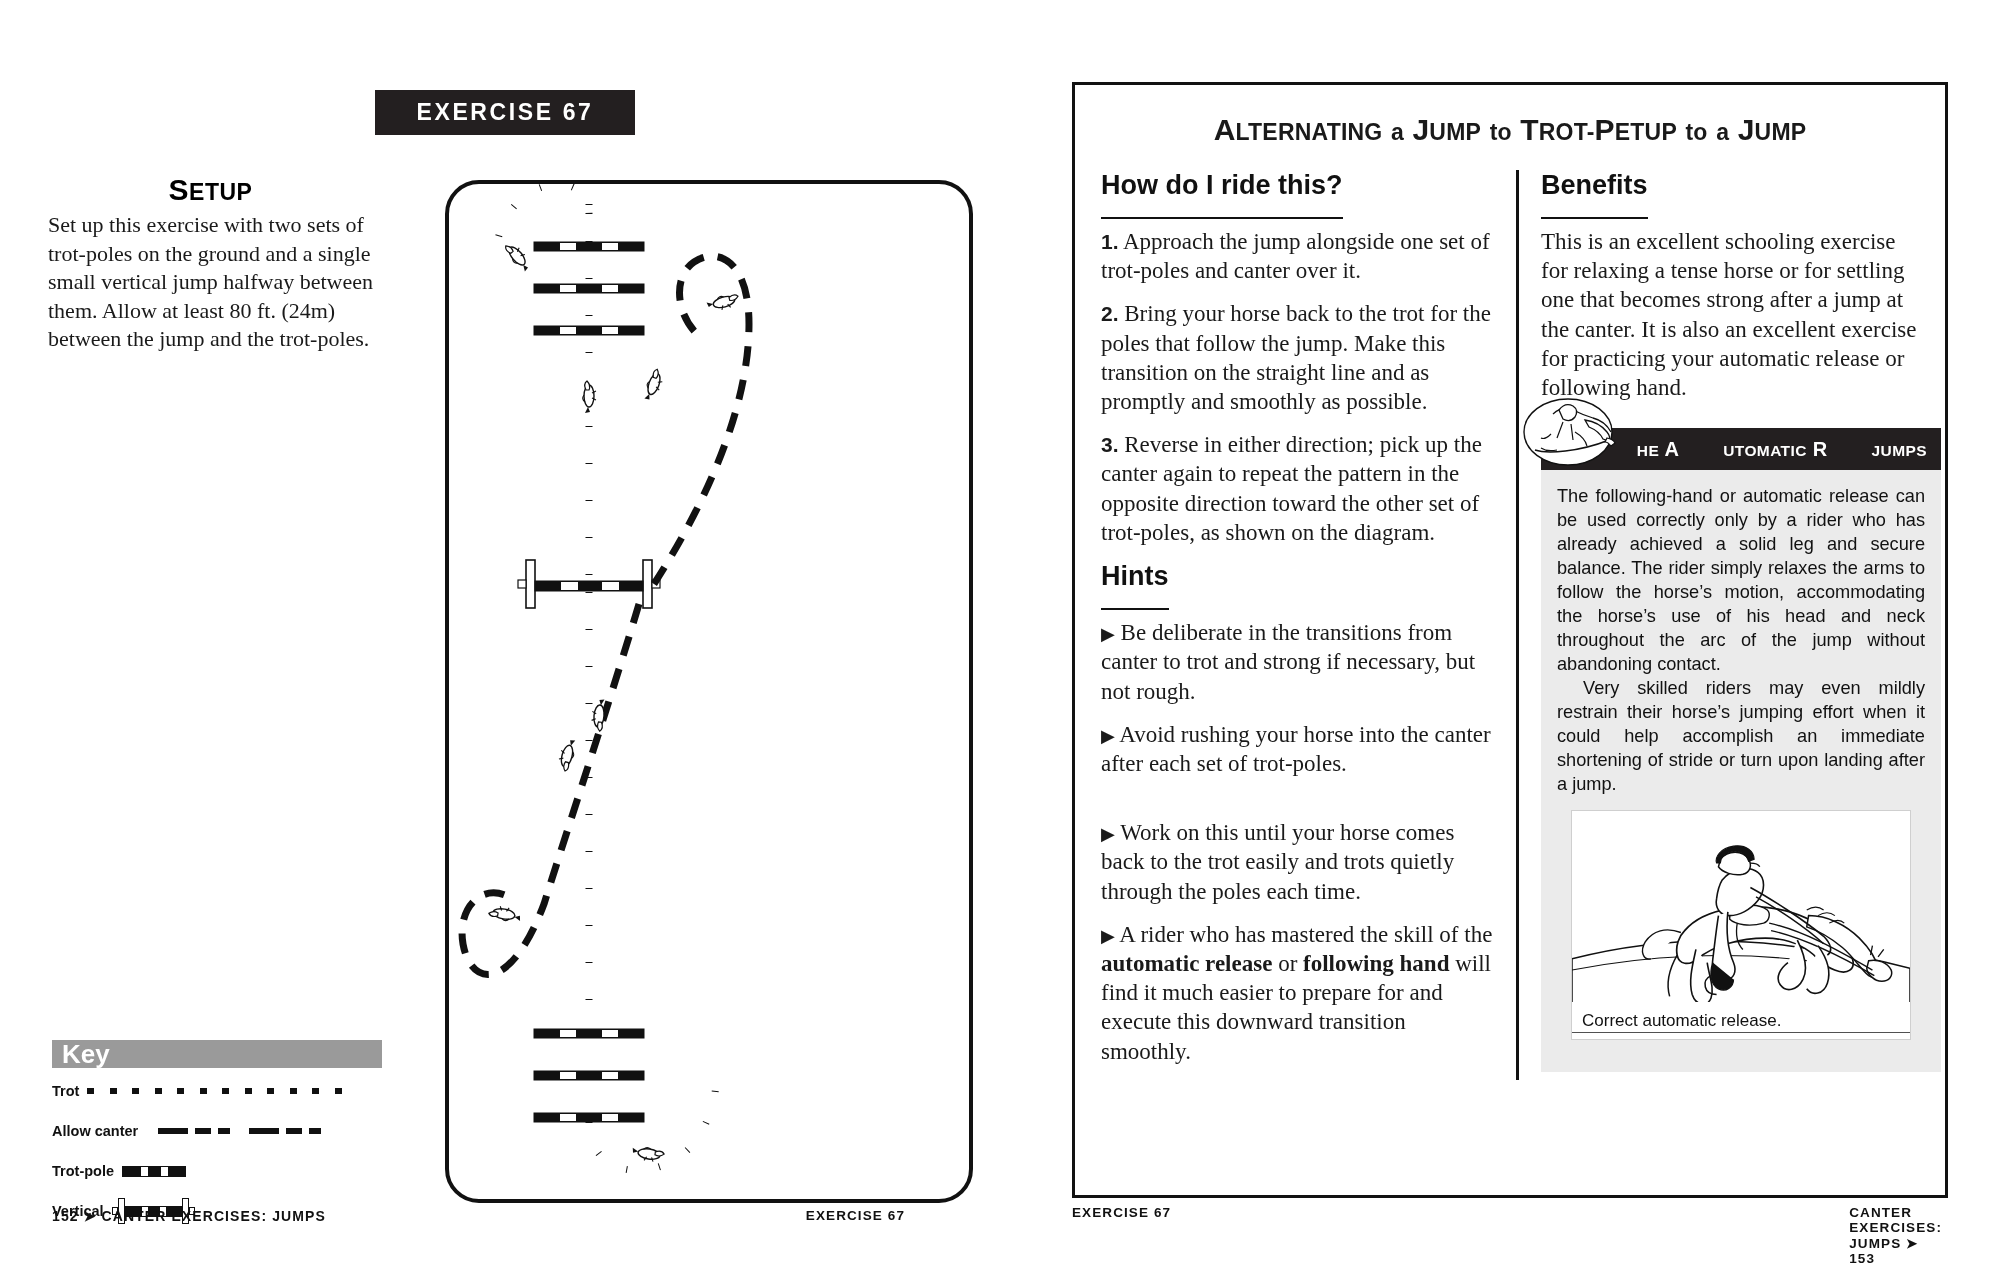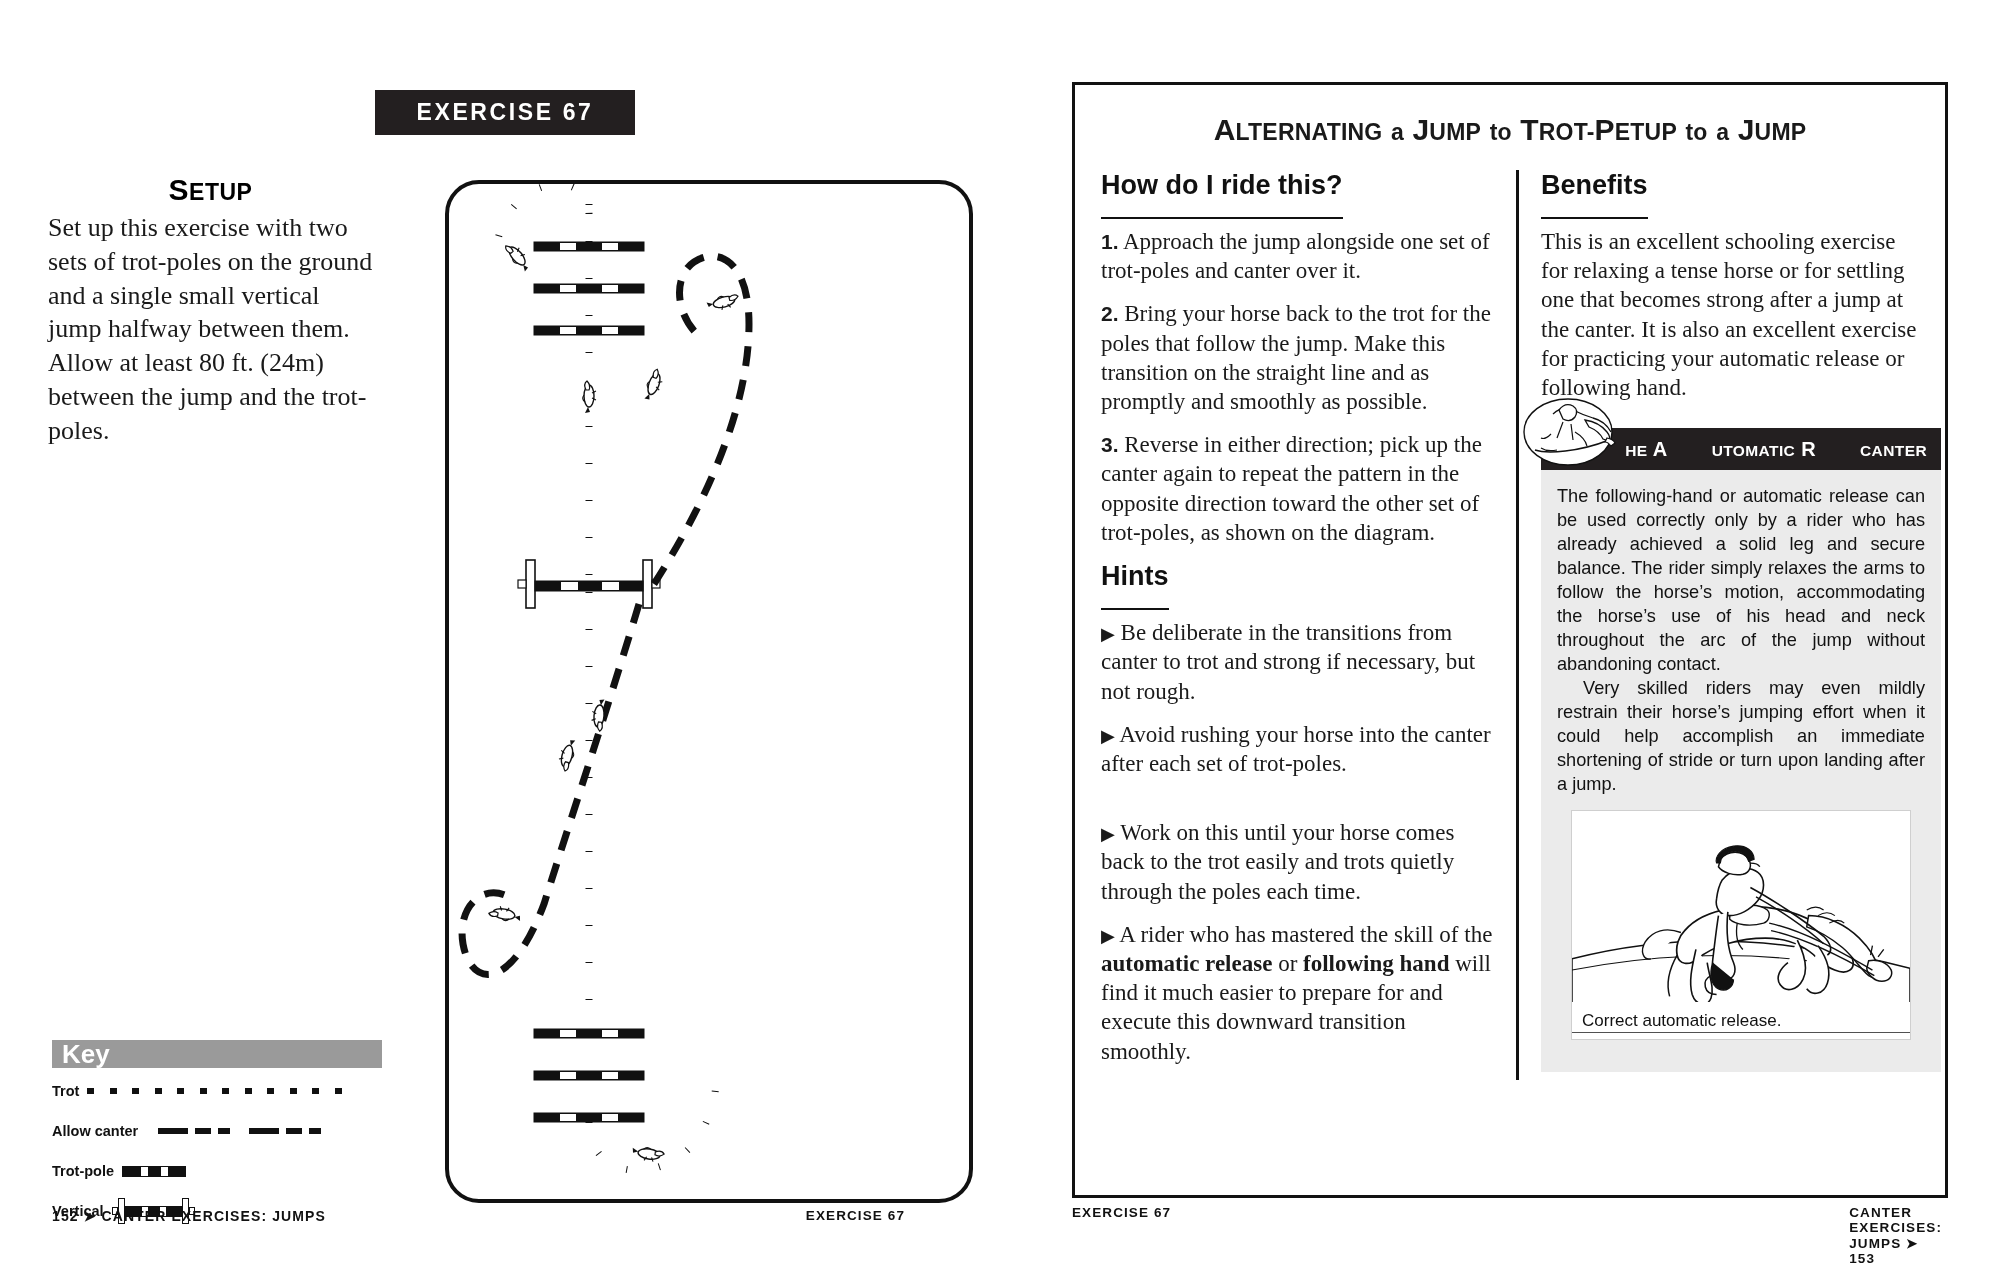--- a/index.html
+++ b/index.html
@@ -25,21 +25,21 @@
 
   .setup-block{position:absolute;left:48px;top:175px;width:325px;}
   .setup-head{
     font-family:"Liberation Sans", sans-serif;
     font-weight:bold;font-size:30px;
     text-align:center;letter-spacing:.5px;
     margin:0 0 6px 0;line-height:1;
   }
   .setup-head .sc{font-size:23px;}
   .setup-body{
-    font-size:26px;line-height:1.30;text-align:left;
+    font-size:22px;line-height:1.30;text-align:left;
     color:#1a1a1a;margin:0;
   }
 
   
   .key-block{position:absolute;left:52px;top:1040px;width:330px;}
   .key-title-bar{
     background:#9a9a9a;height:28px;width:330px;
     display:flex;align-items:center;
   }
   .key-title{
@@ -424,21 +424,21 @@
               <path d="M84,44 q6,1 8,5 l-4,3 q-3,-4 -6,-4 z" fill="#fff" stroke="#111" stroke-width="1.2"></path>
               <path d="M36,16 q6,-8 14,-4 q6,4 2,11 q-5,6 -12,2 z" fill="#fff" stroke="#111" stroke-width="1.3"></path>
               <path d="M40,28 l-6,16 M48,30 l2,16" fill="none" stroke="#111" stroke-width="1.2"></path>
               <path d="M28,40 q-6,6 -10,4" fill="none" stroke="#111" stroke-width="1.2"></path>
               <path d="M52,38 q10,6 12,14" fill="none" stroke="#111" stroke-width="1.2"></path>
               <path d="M18,54 q6,4 16,2" fill="none" stroke="#111" stroke-width="1.2"></path>
             </svg>
             <span class="ar-header-text">
               <span>T</span><span class="sc">HE</span>
               <span>A</span><span class="sc">UTOMATIC</span>
-              <span>R</span><span class="sc">CANTER</span>
+              <span>R</span><span class="sc">JUMPS</span>
             </span>
           </div>
 
           <div class="ar-body">
             <p>The following-hand or automatic release can be used correctly only by a rider who has already achieved a solid leg and secure balance. The rider simply relaxes the arms to follow the horse’s motion, accommodating the horse’s use of his head and neck throughout the arc of the jump without abandoning contact.</p>
             <p class="second">Very skilled riders may even mildly restrain their horse’s jumping effort when it could help accomplish an immediate shortening of stride or turn upon landing after a jump.</p>
 
             <div class="ar-photo">
               <svg viewBox="0 0 360 228" style="width:100%;height:100%">
                 <rect x="0" y="0" width="360" height="228" fill="#fff"></rect>

